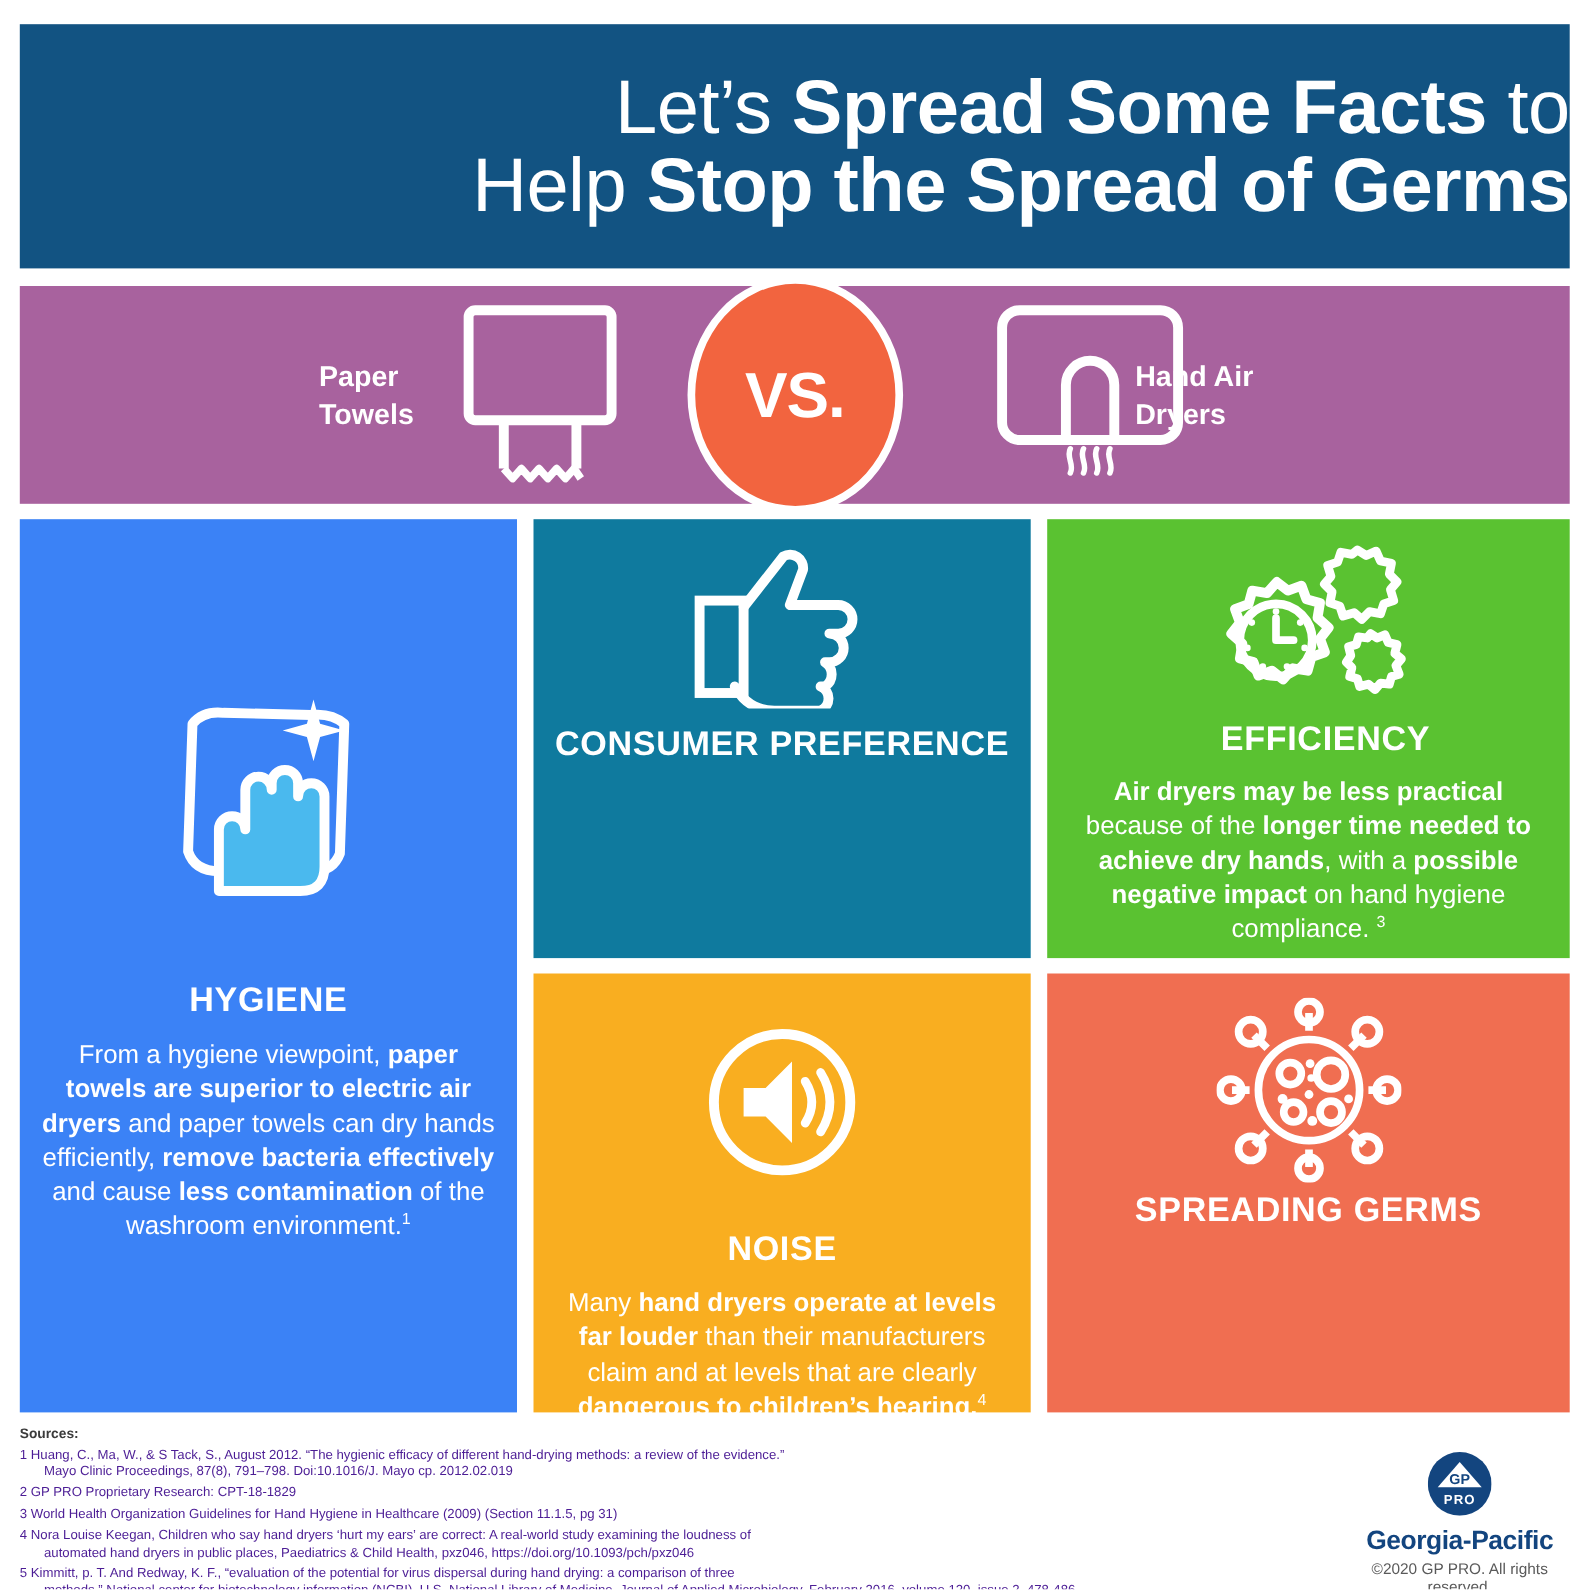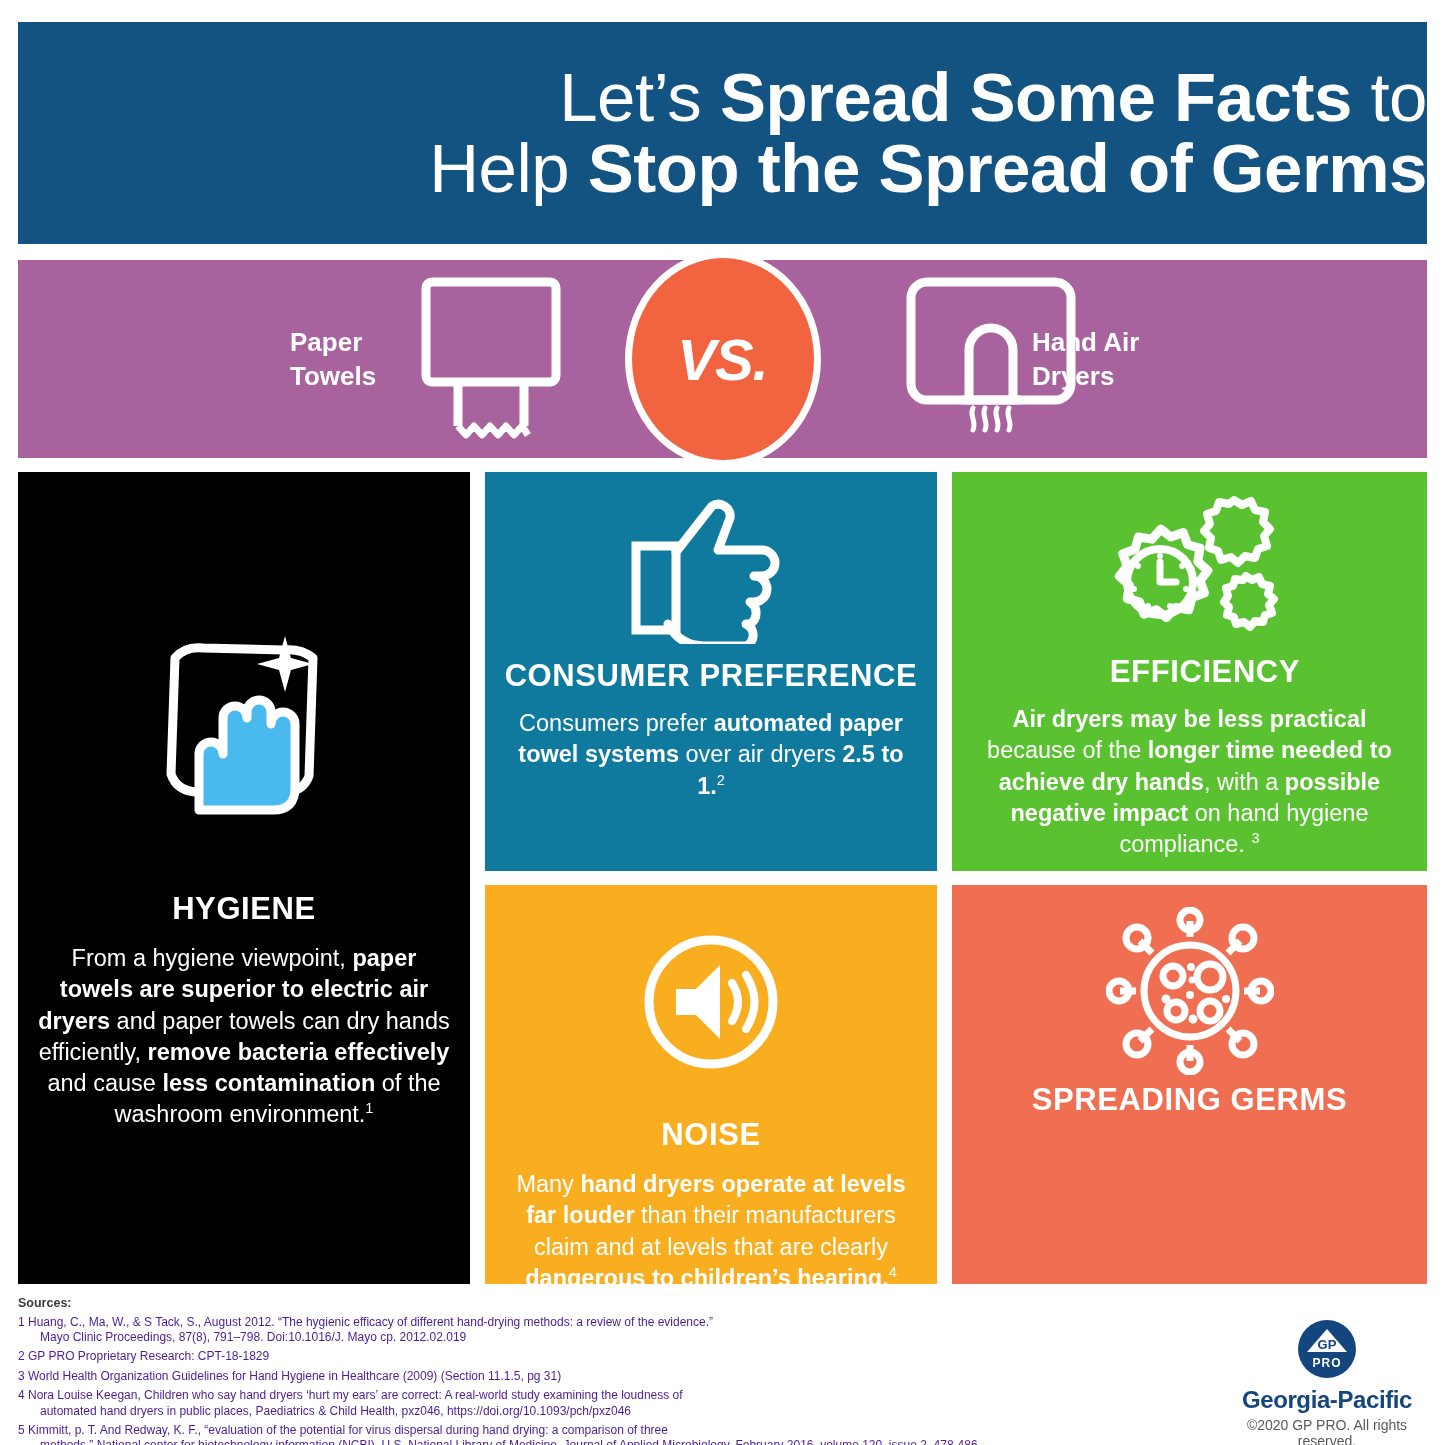--- a/index.html
+++ b/index.html
@@ -27,34 +27,34 @@
 
   .vs-label { position:absolute; color:#fff; font-weight:700; font-size:26px; line-height:1.32; }
   .vs-label.left  { left:272px; width:140px; text-align:left; }
   .vs-label.right { right:205px; width:190px; text-align:left; }
 
   .towel-icon { position:absolute; left:398px; top:14px; }
   .dryer-icon { position:absolute; left:885px; top:14px; }
 
   .vs-circle-wrap {
     position:absolute; left:50%; top:50%; transform:translate(-50%,-50%);
-    width:196px; height:216px; display:flex; align-items:center; justify-content:center;font-style:italic;
+    width:196px; height:216px; display:flex; align-items:center; justify-content:center;
   }
   .vs-ring {
     width:196px; height:216px; border-radius:50%;
     background:#f2643f; border:7px solid #ffffff;
     display:flex; align-items:center; justify-content:center;
   }
   .vs-text { color:#fff; font-weight:700; font-size:58px; letter-spacing:-1px; }
 
   
   .grid { position:absolute; left:18px; top:472px; width:1409px; height:812px; }
   .panel { position:absolute; display:flex; flex-direction:column; align-items:center; }
 
-  .p-hygiene  { left:0px;   top:0px;   width:452px; height:812px;  background:#000000; }
+  .p-hygiene  { left:0px;   top:0px;   width:452px; height:812px;  background:#3b82f6; }
   .p-consumer { left:467px; top:0px;   width:452px; height:399px;  background:#0f7a9e; }
   .p-effic    { left:934px; top:0px;   width:475px; height:399px;  background:#5ac231; }
   .p-noise    { left:467px; top:413px; width:452px; height:399px;  background:#f9ae20; }
   .p-germs    { left:934px; top:413px; width:475px; height:399px;  background:#f06e51; }
 
   .panel-icon { display:flex; align-items:center; justify-content:center; }
   .panel-title {
     color:#ffffff; font-weight:700; font-size:31px; letter-spacing:0.6px;
     text-align:center;
   }
@@ -167,21 +167,20 @@
     <div class="panel p-consumer">
       <div class="panel-icon">
         <svg width="175" height="150" viewBox="0 0 175 150">
           <rect x="12" y="52" width="40" height="84" fill="none" stroke="#fff" stroke-width="9"></rect>
           <path d="M52 58 L88 12 a12 12 0 0 1 18 12 l-12 32 l44 0 a13 13 0 0 1 0 26 l-8 0
                    a13 13 0 0 1 0 26 l-4 0 a13 13 0 0 1 0 22 l-4 0 a12 12 0 0 1 0 22
                    l-42 0 q-24 0 -36 -22" fill="none" stroke="#fff" stroke-width="9" stroke-linejoin="round" stroke-linecap="round"></path>
         </svg>
       </div>
       <div class="panel-title">CONSUMER PREFERENCE</div>
-      <div class="panel-body">Consumers prefer <b>automated paper towel systems</b> over air dryers <b>2.5 to 1.</b><sup>2</sup></div>
     </div>
 
     <div class="panel p-effic">
       <div class="panel-icon">
         <svg width="200" height="152" viewBox="0 0 200 152">
           <g fill="none" stroke="#fff" stroke-width="8" stroke-linejoin="round">
             <path d="M63 32 l9 7 l11 -4 l4 11 l11 3 l-2 12 l9 8 l-7 9 l4 11 l-11 4 l-3 11 l-12 -2
                      l-8 9 l-9 -7 l-11 4 l-4 -11 l-11 -3 l2 -12 l-9 -8 l7 -9 l-4 -11 l11 -4 l3 -11 l12 2 Z" transform="translate(-2,6) scale(1.12) translate(2,-6)"></path>
             <circle cx="70" cy="88" r="33"></circle>
             <path d="M70 68 L70 88 L86 88" stroke-linecap="round" stroke-width="7"></path>

